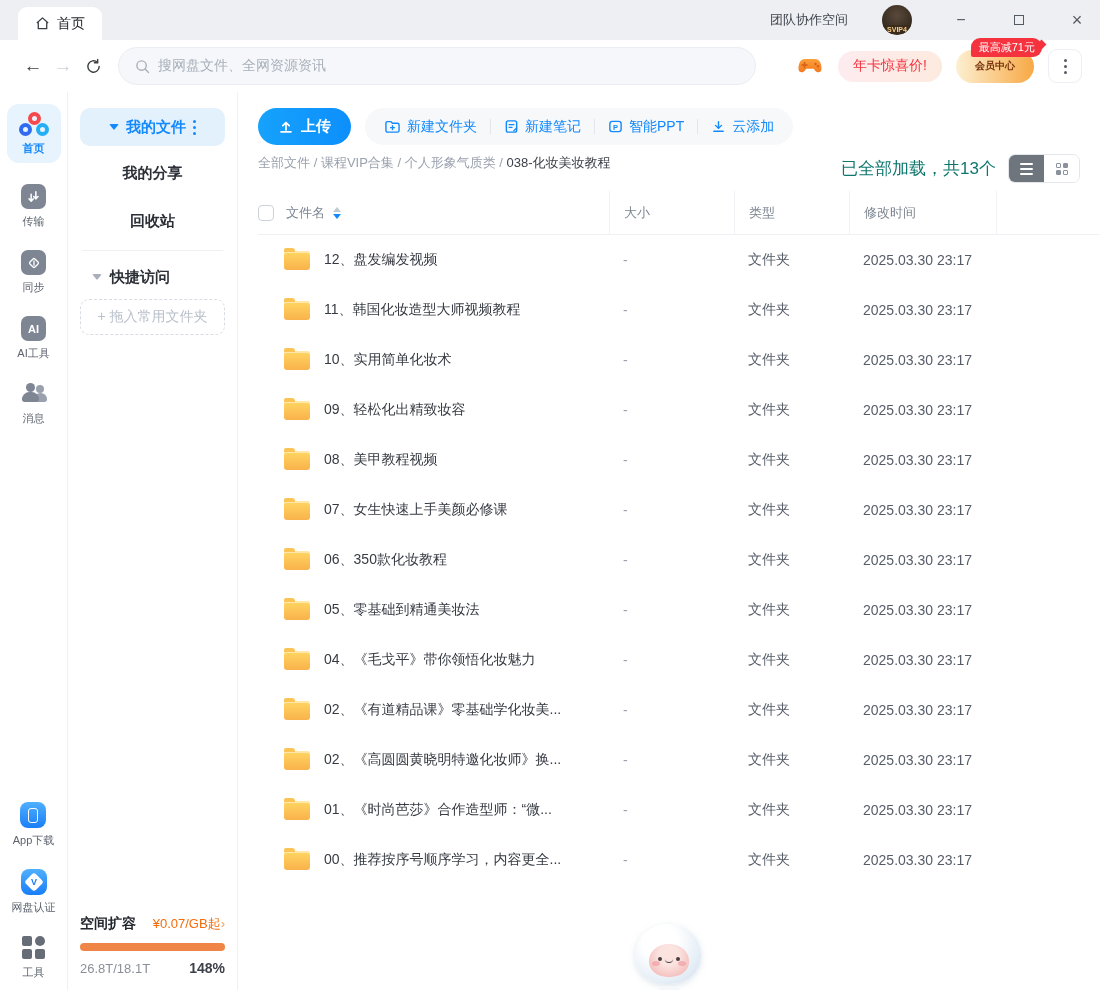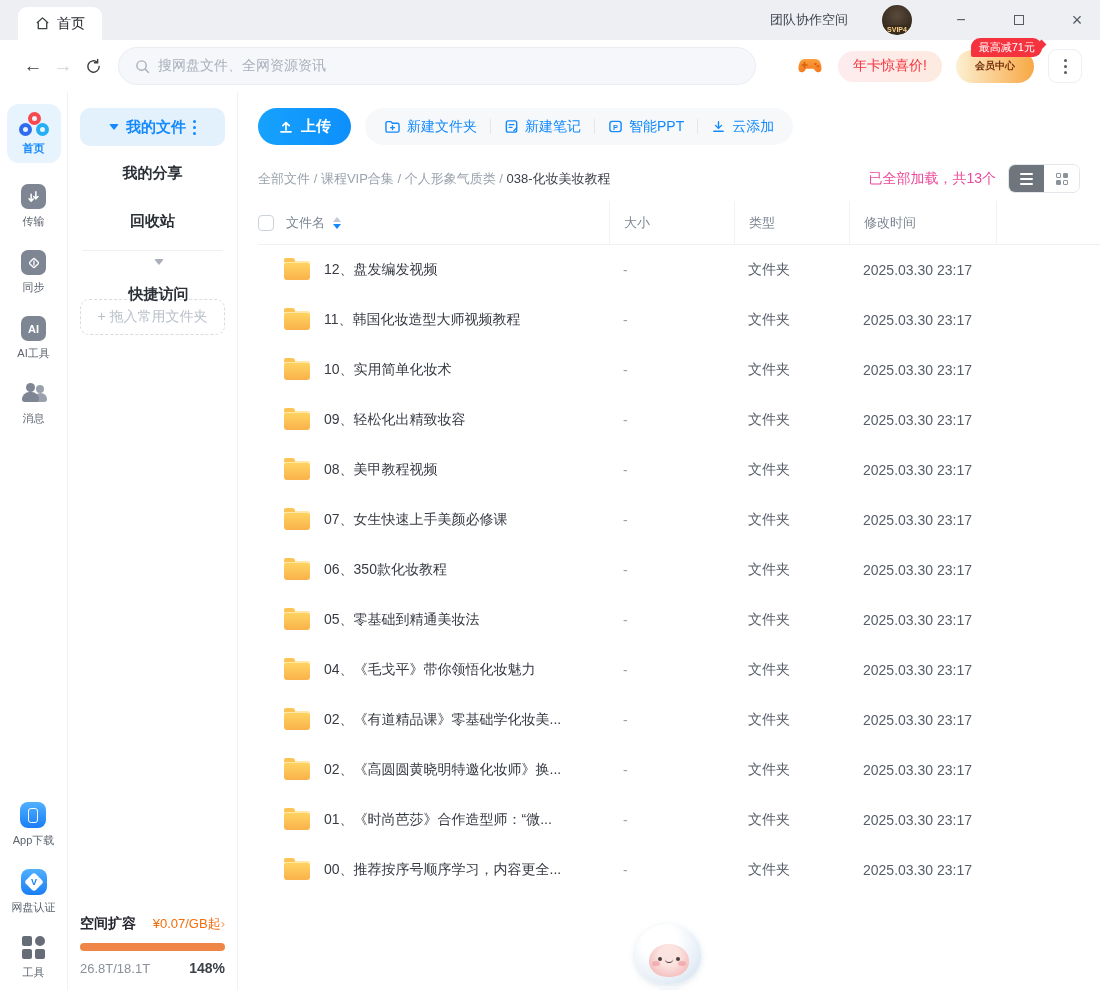--- a/index.html
+++ b/index.html
@@ -65,45 +65,45 @@
   .toolgrid i { background:#676d77; border-radius:2px; }
   .toolgrid i.round { border-radius:50%; }
 
   
   .panel { width:170px; border-right:1px solid #f0f1f4; padding:16px 12px; position:relative; }
   .myfiles { height:38px; background:#e3f1fd; border-radius:10px; display:flex; align-items:center; justify-content:center; gap:7px; color:#1389fc; font-size:15px; font-weight:bold; }
   .tri-down { width:0; height:0; border-left:5px solid transparent; border-right:5px solid transparent; border-top:6px solid #1389fc; border-radius:2px; }
   .tri-down.gray { border-top-color:#a9b0bb; }
   .panel-item { height:42px; display:flex; align-items:center; justify-content:center; font-size:15px; color:#2b2f36; font-weight:bold; margin-top:6px; }
   .panel-div { height:1px; background:#eef0f3; margin:8px 2px; }
-  .quick { display:flex; align-items:center; gap:20px; padding-left:12px; height:36px; font-size:15px; color:#2b2f36; font-weight:bold;flex-direction:column; }
+  .quick { display:flex; align-items:center; gap:8px; padding-left:12px; height:36px; font-size:15px; color:#2b2f36; font-weight:bold; }
   .dropbox { margin-top:4px; height:36px; border:1px dashed #d7dce3; border-radius:9px; display:flex; align-items:center; justify-content:center; font-size:14px; color:#b9c0ca; }
   .expand { position:absolute; left:12px; right:12px; bottom:14px; }
   .expand-row1 { display:flex; align-items:center; justify-content:space-between; }
   .expand-title { font-size:14px; font-weight:bold; color:#23262d; }
   .expand-price { font-size:13px; color:#f56c0a; }
   .expand-price .chev { color:#f5a166; }
   .progress { margin-top:10px; height:8px; border-radius:4px; background:#ef8648; }
   .expand-row2 { margin-top:9px; display:flex; align-items:center; justify-content:space-between; }
   .usage { font-size:13px; color:#8a9099; }
   .percent { font-size:14px; font-weight:bold; color:#3c4049; }
 
   
   .content { flex:1; position:relative; padding:16px 0 16px 20px; }
   .toolbar { display:flex; align-items:center; gap:14px; }
   .upload-btn { height:37px; border-radius:19px; background:linear-gradient(90deg,#16a2fd,#0d8ffb); border:none; color:#fff; font-size:15px; font-weight:bold; padding:0 20px; display:flex; align-items:center; gap:7px; font-family:inherit; }
   .action-group { height:37px; border-radius:19px; background:#f6f8fa; display:flex; align-items:center; padding:0 6px; }
   .action { display:flex; align-items:center; gap:6px; color:#1389fc; font-size:14px; padding:0 13px; }
   .action-sep { width:1px; height:15px; background:#e2e7ee; }
 
-  .crumb-row { display:flex; align-items:center; margin-top:19px; padding-right:20px; }
+  .crumb-row { display:flex; align-items:flex-start; margin-top:9px; padding-right:20px; }
   .crumbs { font-size:13px; color:#9aa2ad; }
   .crumbs .cur { color:#3c4049; }
   .crumb-right { margin-left:auto; display:flex; align-items:center; gap:12px; }
-  .loaded { font-size:14px; color:#ec4899; }
+  .loaded { font-size:17px; color:#0f766e; }
   .view-toggle { display:flex; border:1px solid #e3e6ea; border-radius:7px; overflow:hidden; }
   .vt-cell { width:35px; height:27px; display:flex; align-items:center; justify-content:center; background:#fff; }
   .vt-cell.active { background:#6e757d; }
   .list-ico { display:flex; flex-direction:column; gap:3px; }
   .list-ico i { width:13px; height:2px; background:#fff; border-radius:1px; }
   .grid-ico { display:grid; grid-template-columns:5px 5px; grid-template-rows:5px 5px; gap:2px; }
   .grid-ico i { border:1.3px solid #8b929c; border-radius:1px; }
   .grid-ico i:nth-child(2), .grid-ico i:nth-child(3) { background:#8b929c; }
 
   .thead { display:flex; align-items:center; height:44px; border-bottom:1px solid #f0f1f4; margin-top:8px; color:#7c8591; font-size:13px; }

